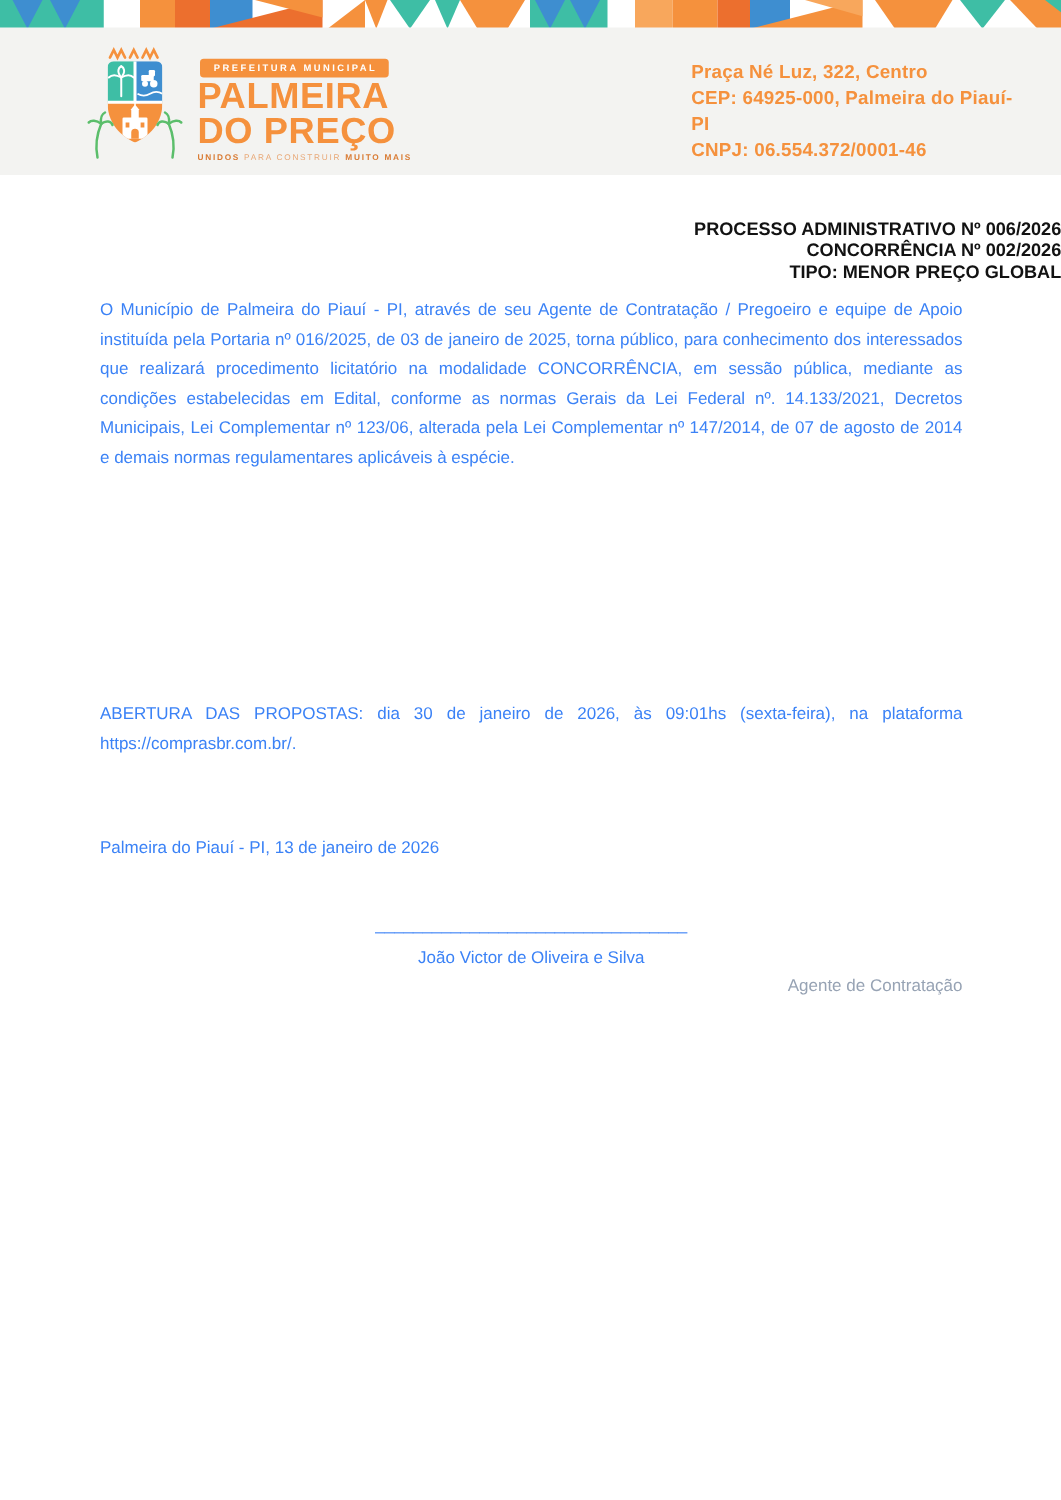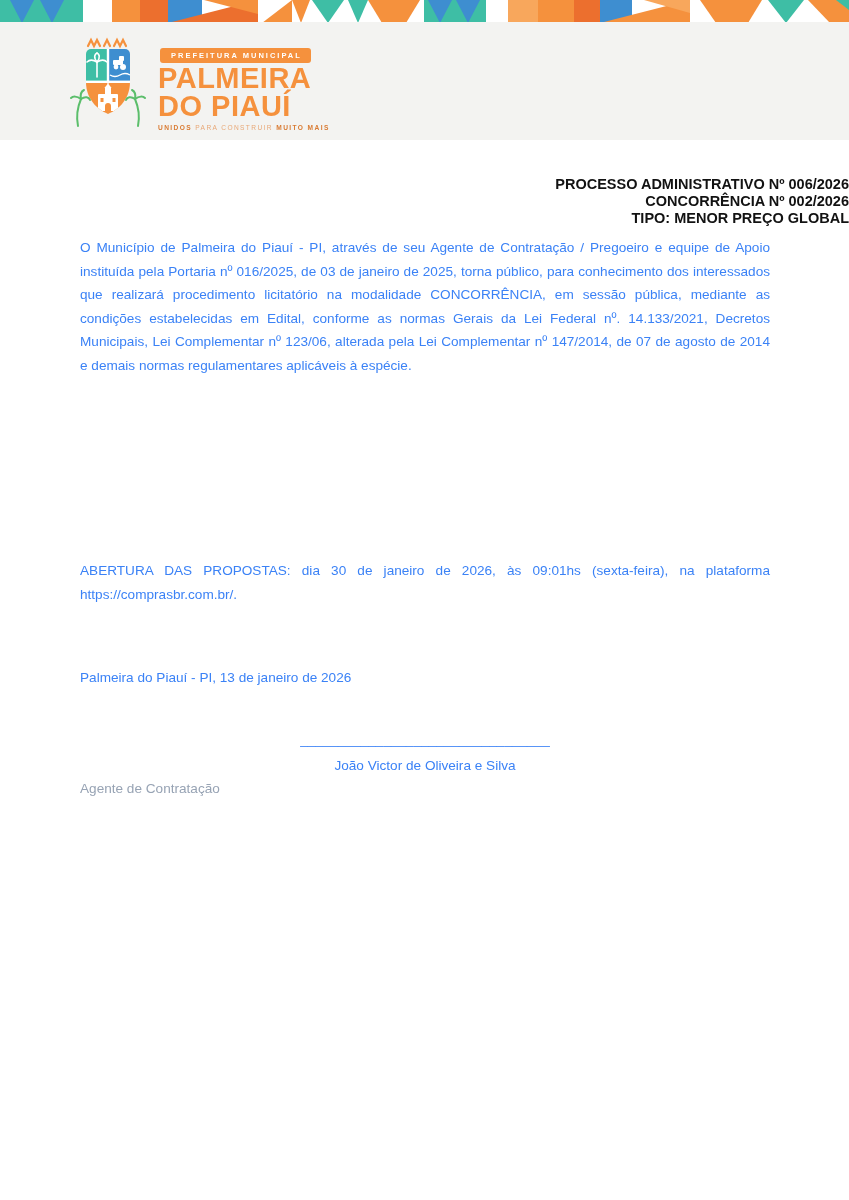--- a/index.html
+++ b/index.html
@@ -39,21 +39,21 @@
     font-size:13.6px; line-height:23.5px; color:#3b82f6;
     text-align:justify;
   }
   .p1 { top:236px; }
   .p-objeto { top:399px; }
   .p-edital { top:502px; }
   .p-abertura { top:559px; }
   .date-line { top:666px; }
   .sig-line  { top:728px; text-align:center; letter-spacing:0; }
   .sig-name  { top:754px; text-align:center; }
-  .sig-role  { top:777px; text-align:left; color:#97a3b4; }
+  .sig-role  { top:777px; text-align:right; color:#97a3b4; }
   .bottom-bar { position:absolute; top:1178px; left:0; width:849px; height:17px; background:#F49B42; }
 </style>
 </head>
 <body>
 
 <div class="page">
 
   <svg class="flags-band" width="849" height="23" viewBox="0 0 849 23" xmlns="http://www.w3.org/2000/svg">
     <rect x="0" y="0" width="83" height="23" fill="#3EBEA5"></rect>
     <polygon points="10,0 34,0 22,23" fill="#3E8ED0"></polygon>
@@ -135,28 +135,33 @@
       <path d="M76,90 c2,-10 0,-20 -3,-27"></path>
       <path d="M73,63 c4,-3 8,-3 10,-1"></path>
       <path d="M73,63 c-4,-3 -8,-2 -9,1"></path>
       <path d="M73,63 c1,-5 -1,-8 -3,-9"></path>
     </g>
   </svg>
 
   <div class="wordmark">
     <span class="badge">PREFEITURA MUNICIPAL</span>
     <div class="city-name">PALMEIRA</div>
-    <div class="city-name">DO PIAUÍ</div>
+    <div class="city-name">DO PREÇO</div>
     <div class="tagline">
       <span class="strong">UNIDOS</span>
       <span class="light">PARA CONSTRUIR</span>
       <span class="strong">MUITO MAIS</span>
     </div>
   </div>
 
+  <div class="address">
+    <div>Praça Né Luz, 322, Centro</div>
+    <div>CEP: 64925-000, Palmeira do Piauí-PI</div>
+    <div>CNPJ: 06.554.372/0001-46</div>
+  </div>
 
   <div class="doc-title">
     <div>PROCESSO ADMINISTRATIVO Nº 006/2026</div>
     <div>CONCORRÊNCIA Nº 002/2026</div>
     <div>TIPO: MENOR PREÇO GLOBAL</div>
   </div>
 
   <div class="para p1">O Município de Palmeira do Piauí - PI, através de seu Agente de Contratação / Pregoeiro e equipe de Apoio instituída pela Portaria nº 016/2025, de 03 de janeiro de 2025, torna público, para conhecimento dos interessados que realizará procedimento licitatório na modalidade CONCORRÊNCIA, em sessão pública, mediante as condições estabelecidas em Edital, conforme as normas Gerais da Lei Federal nº. 14.133/2021, Decretos Municipais, Lei Complementar nº 123/06, alterada pela Lei Complementar nº 147/2014, de 07 de agosto de 2014 e demais normas regulamentares aplicáveis à espécie.</div>
 
 

